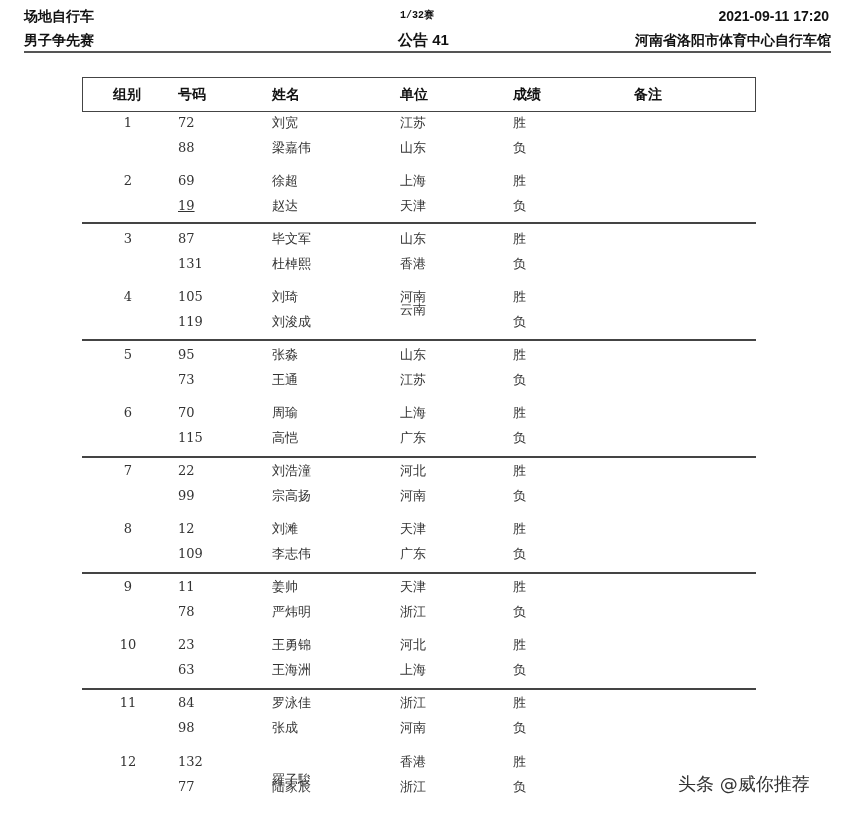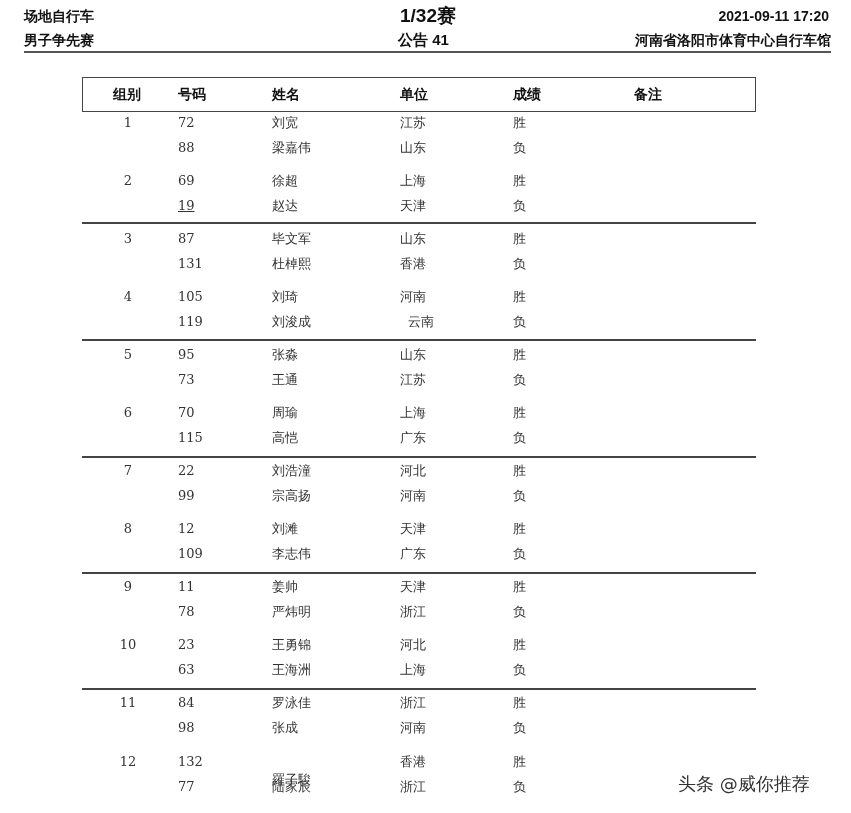--- a/index.html
+++ b/index.html
@@ -34,21 +34,21 @@
     position: absolute; left: 678px; top: 772px; font-family: "DejaVu Sans", sans-serif;
     font-size: 18px; color: #333; letter-spacing: 0px; white-space: nowrap;
     text-shadow: 0 0 1px #fff, 0 0 2px #fff;
   }
 </style>
 </head>
 <body>
 
 <div class="hdr" style="left:24px; top:7px;">场地自行车</div>
 <div class="hdr" style="left:24px; top:31px;">男子争先赛</div>
-<div class="hdr" style="left:400px; top:7px; font-size:19px;">1/32赛</div>
+<div class="hdr" style="left:400px; top:7px; font-size:10px;font-family:Liberation Mono, monospace;">1/32赛</div>
 <div class="hdr" style="left:398px; top:31px; font-size:15px;">公告 41</div>
 <div class="hdr" style="right:22px; top:7px; font-weight:bold;">2021-09-11 17:20</div>
 <div class="hdr" style="right:20px; top:31px;">河南省洛阳市体育中心自行车馆</div>
 <div class="top-rule"></div>
 
 <div class="col-head-box"></div>
 <div class="col-head" style="left:113px;">组别</div>
 <div class="col-head" style="left:178px;">号码</div>
 <div class="col-head" style="left:272px;">姓名</div>
 <div class="col-head" style="left:400px;">单位</div>
@@ -90,21 +90,21 @@
     <div class="cell" style="left: 513px; top: 256px;">负</div>
     <div class="cell" style="left: 634px; top: 256px;"></div>
     <div class="cell grp" style="left: 113px; top: 289px;">4</div>
     <div class="cell" style="left: 178px; top: 289px;">105</div>
     <div class="cell" style="left: 272px; top: 289px;">刘琦</div>
     <div class="cell" style="left: 400px; top: 289px;">河南</div>
     <div class="cell" style="left: 513px; top: 289px;">胜</div>
     <div class="cell" style="left: 634px; top: 289px;"></div>
     <div class="cell" style="left: 178px; top: 314px;">119</div>
     <div class="cell" style="left: 272px; top: 314px;">刘浚成</div>
-    <div class="cell" style="left: 400px; top: 314px; margin-left: 8px;">云南</div>
+    <div class="cell" style="left: 400px; top: 302px;">云南</div>
     <div class="cell" style="left: 513px; top: 314px;">负</div>
     <div class="cell" style="left: 634px; top: 314px;"></div>
     <div class="cell grp" style="left: 113px; top: 347px;">5</div>
     <div class="cell" style="left: 178px; top: 347px;">95</div>
     <div class="cell" style="left: 272px; top: 347px;">张淼</div>
     <div class="cell" style="left: 400px; top: 347px;">山东</div>
     <div class="cell" style="left: 513px; top: 347px;">胜</div>
     <div class="cell" style="left: 634px; top: 347px;"></div>
     <div class="cell" style="left: 178px; top: 372px;">73</div>
     <div class="cell" style="left: 272px; top: 372px;">王通</div>

